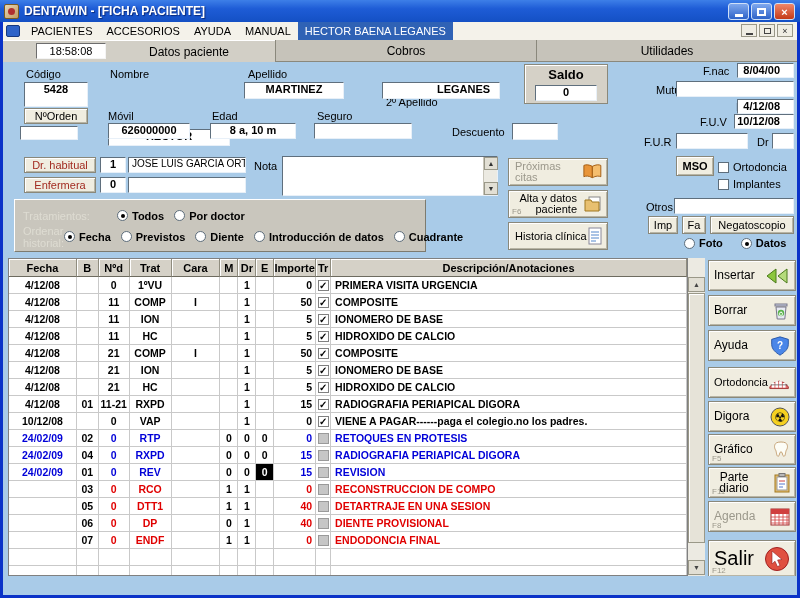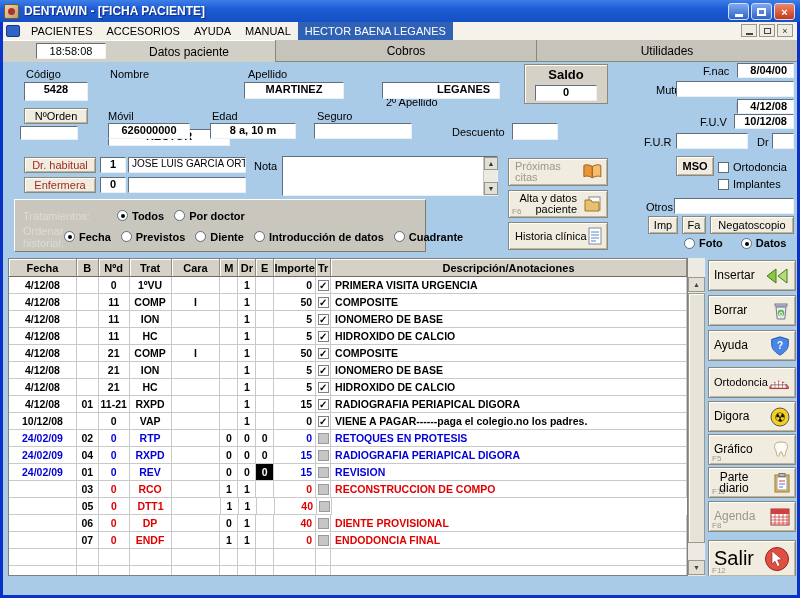--- a/index.html
+++ b/index.html
@@ -33,21 +33,21 @@
   .tabrow{position:absolute;left:3px;top:40px;width:794px;height:22px;background:#C6C3BA;border-bottom:1px solid #8a887c;}
   .tab{position:absolute;top:0;height:22px;display:flex;align-items:center;justify-content:center;font-size:12px;border-left:1px solid #8a887c;}
   .tab.first{border-left:none;}
   .tab.active{background:#D2CFC6;border-top:1px solid #fff;font-weight:normal;}
   .clock{position:absolute;left:33px;top:3px;width:70px;height:16px;background:#fff;border:1px solid;border-color:#6d6d6d #f4f4f4 #f4f4f4 #6d6d6d;text-align:center;line-height:14px;font-size:11px;}
   
   .lbl{position:absolute;white-space:nowrap;color:#000;}
   .inp{position:absolute;background:#fff;border:1px solid;border-color:#5f6f7d #e8f0f8 #e8f0f8 #5f6f7d;
     text-align:center;font-weight:bold;font-size:11px;overflow:hidden;white-space:nowrap;}
   .inp.left{text-align:left;padding-left:3px;font-weight:normal;}
-  .inp.right{text-align:right;padding-right:6px;}
+  .inp.right{text-align:right;padding-right:13px;}
   .btn3d{position:absolute;background:#F0EDE0;border:1px solid #8a887a;box-shadow:inset 1px 1px 0 #ffffff,inset -1px -1px 0 #b8b5a5;
     display:flex;align-items:center;justify-content:center;font-size:11px;}
   .redtxt{color:#A22C21;}
   .saldo{position:absolute;left:524px;top:64px;width:84px;height:40px;background:#D5D1C7;border:1px solid #8a887a;box-shadow:inset 1px 1px 0 #fff;}
   .saldo .cap{text-align:center;font-weight:bold;font-size:13px;margin-top:2px;}
   
   .opanel{position:absolute;left:14px;top:199px;width:412px;height:53px;background:#C9C6BD;border:1px solid;border-color:#fff #7d7b6f #7d7b6f #fff;padding:5px 0 0 8px;}
   .orow{display:flex;align-items:center;height:21px;}
   .gcap{width:94px;color:#DEDCD2;font-size:11px;}
   .radios{display:flex;align-items:center;gap:10px;}
@@ -148,21 +148,21 @@
     <div class="tab" style="left:272px;width:261px;">
       <span>Cobros</span>
     </div>
     <div class="tab" style="left:533px;width:261px;">
       <span>Utilidades</span>
     </div>
     <div class="clock">18:58:08</div>
   </div>
 
   <span class="lbl" style="left:26px;top:68px;">Código</span>
-  <div class="inp" style="left:24px;top:82px;width:64px;height:19px;">5428</div>
+  <div class="inp" style="left:24px;top:82px;width:64px;height:25px;">5428</div>
   <span class="lbl" style="left:110px;top:68px;">Nombre</span>
   <div class="inp" style="left:108px;top:82px;width:122px;height:17px;margin-top:47px;">HECTOR</div>
   <span class="lbl" style="left:248px;top:68px;">Apellido</span>
   <div class="inp" style="left:244px;top:82px;width:100px;height:17px;">MARTINEZ</div>
   <span class="lbl" style="left:386px;top:68px;margin-top:28px;">2º Apellido</span>
   <div class="inp" style="left:382px;top:82px;width:118px;height:17px;padding-left:45px;">LEGANES</div>
 
   <div class="saldo">
     <div class="cap">Saldo</div>
     <div class="inp" style="left:10px;top:20px;width:62px;height:16px;">0</div>
@@ -516,20 +516,21 @@
           <div class="tcell c-nd">0</div>
           <div class="tcell c-trat">DTT1</div>
           <div class="tcell c-cara"></div>
           <div class="tcell c-m">1</div>
           <div class="tcell c-dr">1</div>
           <div class="tcell c-e"></div>
           <div class="tcell c-importe">40</div>
           <div class="tcell c-tr">
             <span class="chk un"></span>
           </div>
+          <div class="tcell c-desc">DETARTRAJE  EN UNA SESION</div>
         </div>
         <div class="trow red">
           <div class="tcell c-fecha"></div>
           <div class="tcell c-b">06</div>
           <div class="tcell c-nd">0</div>
           <div class="tcell c-trat">DP</div>
           <div class="tcell c-cara"></div>
           <div class="tcell c-m">0</div>
           <div class="tcell c-dr">1</div>
           <div class="tcell c-e"></div>

